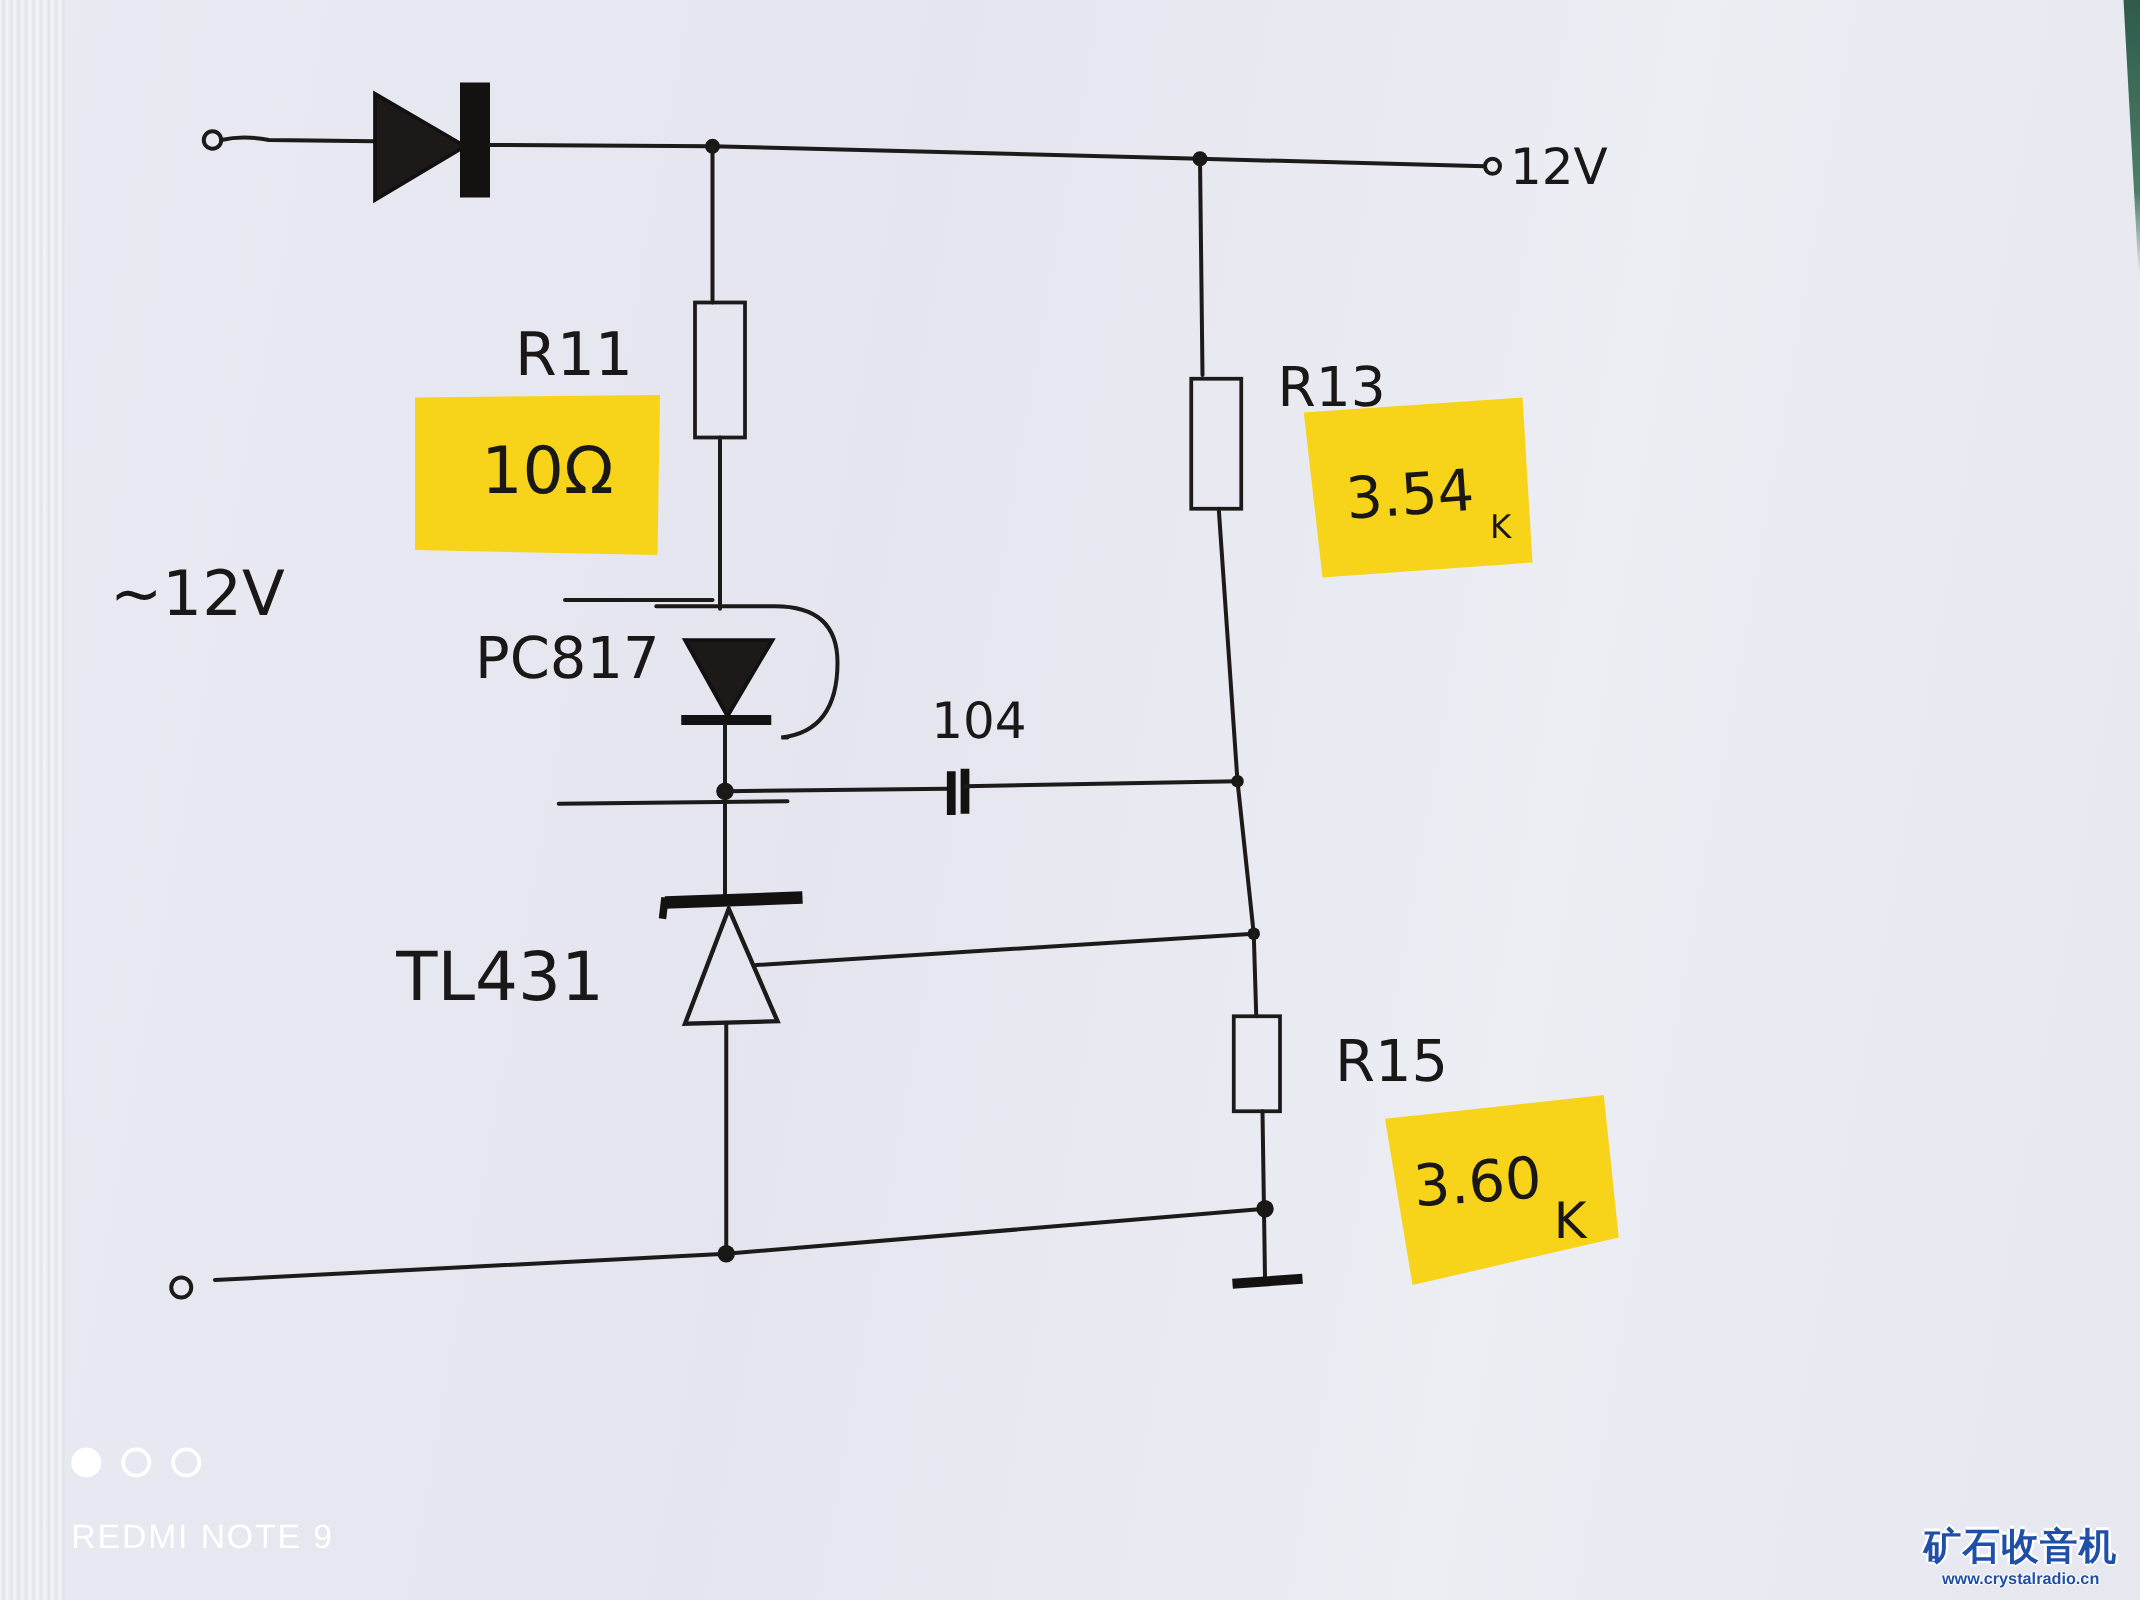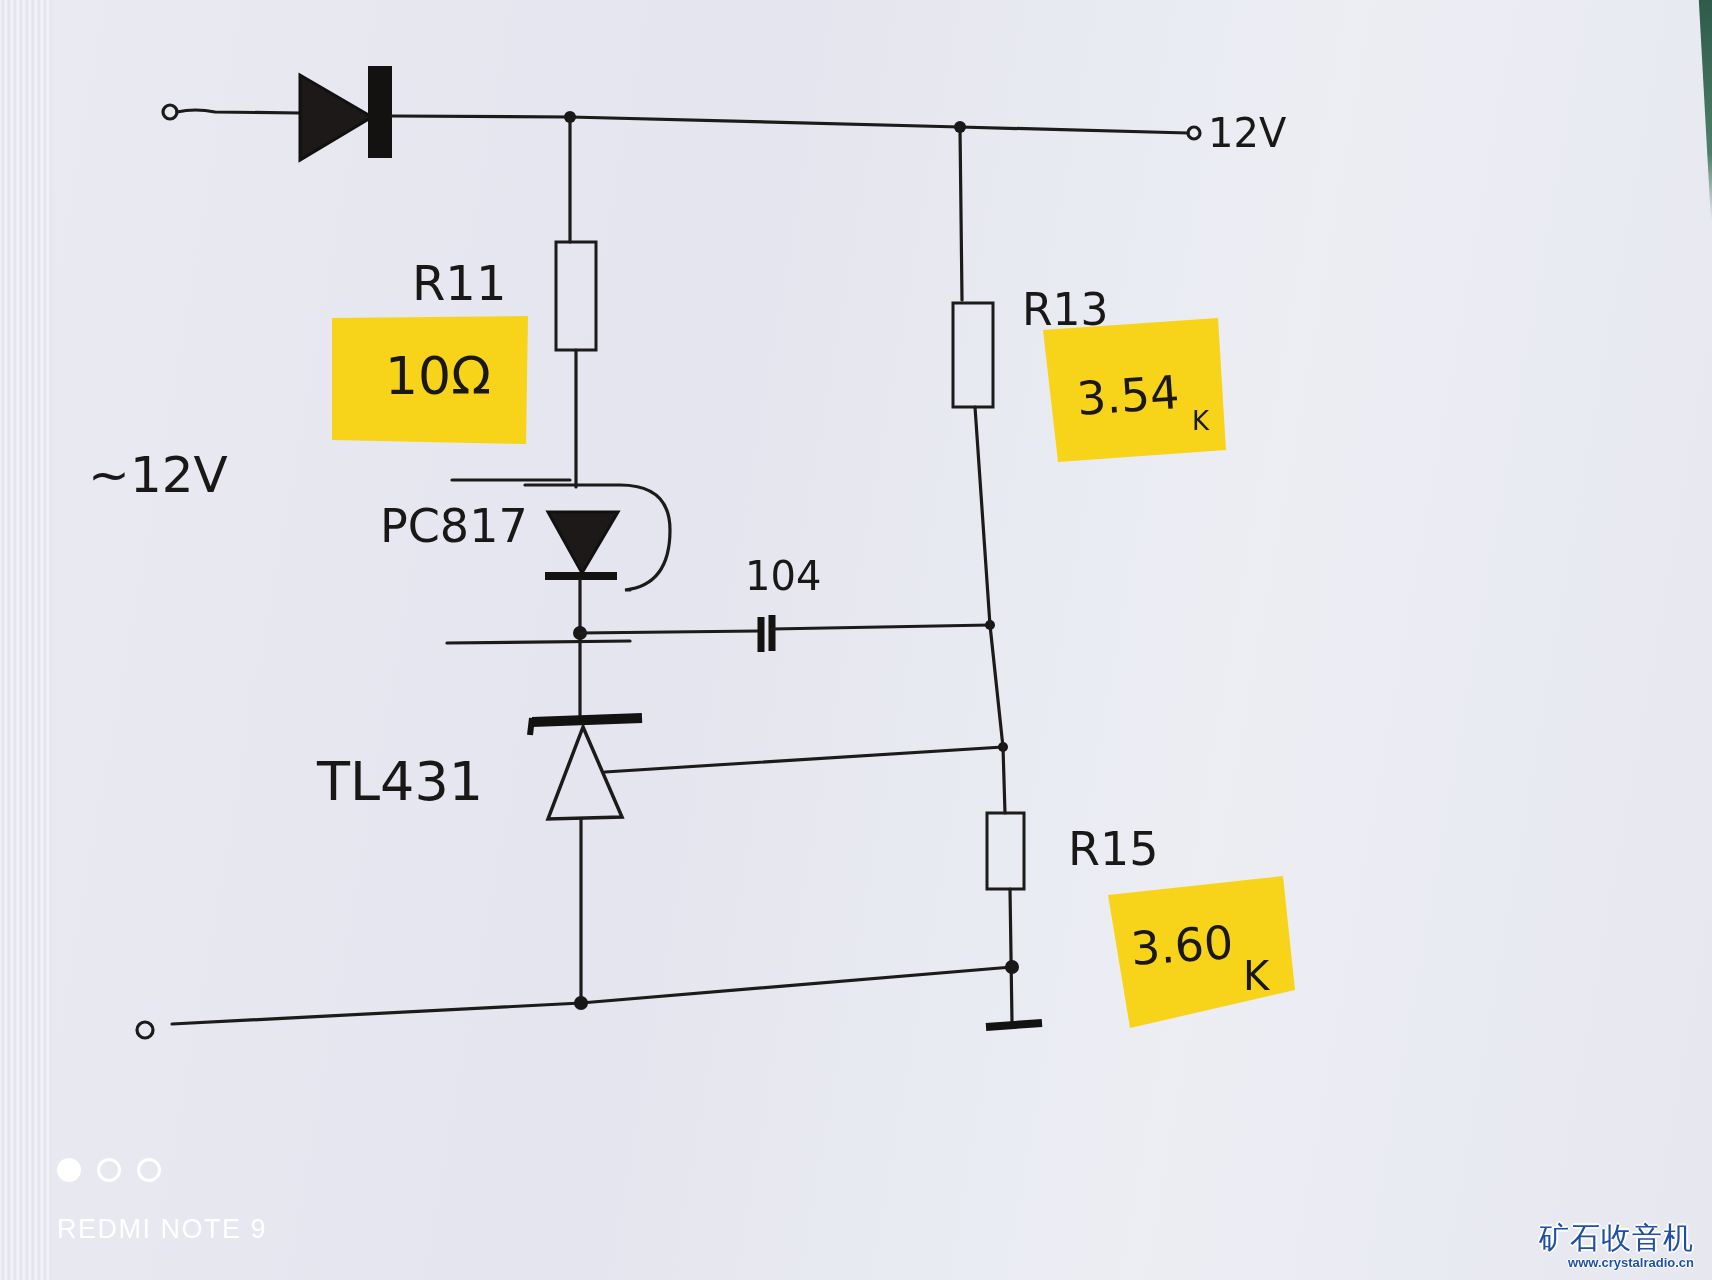--- a/index.html
+++ b/index.html
@@ -14,24 +14,24 @@
   svg.schematic{position:absolute;left:0;top:0;}
   .wire{stroke:#1d1a1a;stroke-width:3.2;fill:none;stroke-linecap:round;}
   .thick{stroke:#141111;stroke-width:7;fill:none;stroke-linecap:butt;}
   .hand{font-family:"DejaVu Sans",sans-serif;fill:#1a1717;}
   .note{fill:#f7d41a;}
   .cam-dots{position:absolute;left:57px;top:1158px;display:flex;gap:16px;}
   .cam-dot{width:24px;height:24px;border-radius:50%;border:3px solid #fff;box-sizing:border-box;}
   .cam-dot.filled{background:#fff;}
   .cam-label{position:absolute;left:57px;top:1214px;color:#fff;font-size:27px;letter-spacing:1.5px;}
   .wm{position:absolute;right:18px;bottom:10px;text-align:center;}
-  .wm-cn{color:#1f4fa6;font-size:30px;font-weight:normal;letter-spacing:1px;
+  .wm-cn{color:#1f4fa6;font-size:30px;font-weight:bold;letter-spacing:1px;
          text-shadow:-2px 0 #fff,2px 0 #fff,0 2px #fff,0 -2px #fff;line-height:34px;}
   .wm-url{color:#1f4fa6;font-size:13px;font-weight:bold;
-         text-shadow:-1px 0 #fff,1px 0 #fff,0 1px #fff,0 -1px #fff;text-align:right;}
+         text-shadow:-1px 0 #fff,1px 0 #fff,0 1px #fff,0 -1px #fff;}
 </style>
 </head>
 <body>
 
 <div class="page-edge"></div>
 <div class="bg-corner"></div>
 
 <svg class="schematic" width="1712" height="1280" viewBox="0 0 1712 1280">
 
   <circle cx="170" cy="112" r="7" class="wire"></circle>

